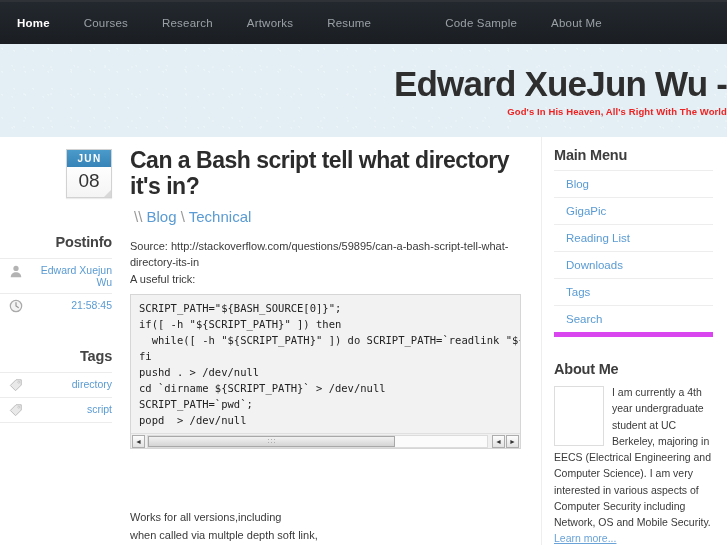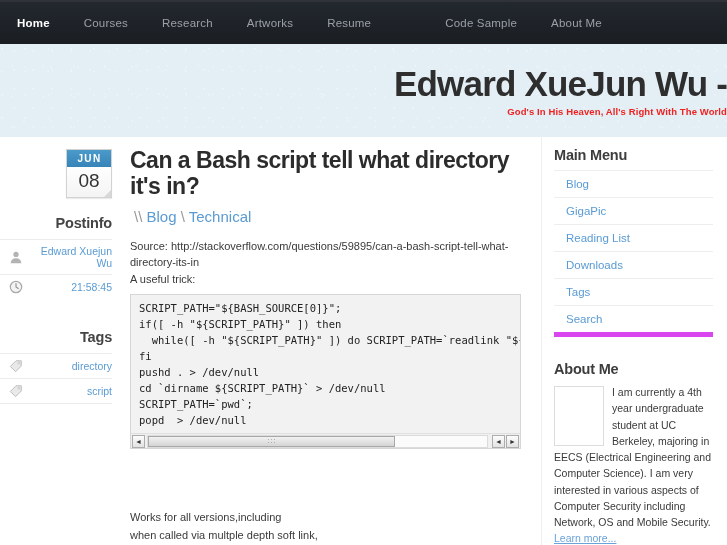--- a/index.html
+++ b/index.html
@@ -114,21 +114,21 @@
   }
 
   .datebox {
     width: 46px;
     margin-left: auto;
     margin-right: 0;
     border: 1px solid #d2d2d2;
     background: #fff;
     box-shadow: 0 1px 1px rgba(0,0,0,.08);
     position: relative;
-    margin-bottom: 17px;
+    margin-bottom: 36px;
   }
   .datebox-month {
     background: #3d8ec0;
     background-image: linear-gradient(to bottom, #4a9aca 0%, #3784b8 100%);
     color: #fff;
     font-size: 10px;
     font-weight: bold;
     letter-spacing: 1.4px;
     text-align: center;
     padding: 3px 0 3px 1px;
@@ -152,21 +152,20 @@
 
   .meta-heading {
     font-size: 14.5px;
     font-weight: bold;
     color: #444;
     margin-bottom: 8px;
     letter-spacing: -0.2px;
   }
   .meta-row {
     display: flex;
-    align-items: center;
     justify-content: flex-end;
     border-top: 1px solid #ececec;
     padding: 5px 0;
     min-height: 22px;
   }
   .meta-row:last-child { border-bottom: 1px solid #ececec; }
   .meta-ico {
     width: 14px; height: 14px;
     flex: 0 0 14px;
     margin-right: auto;

